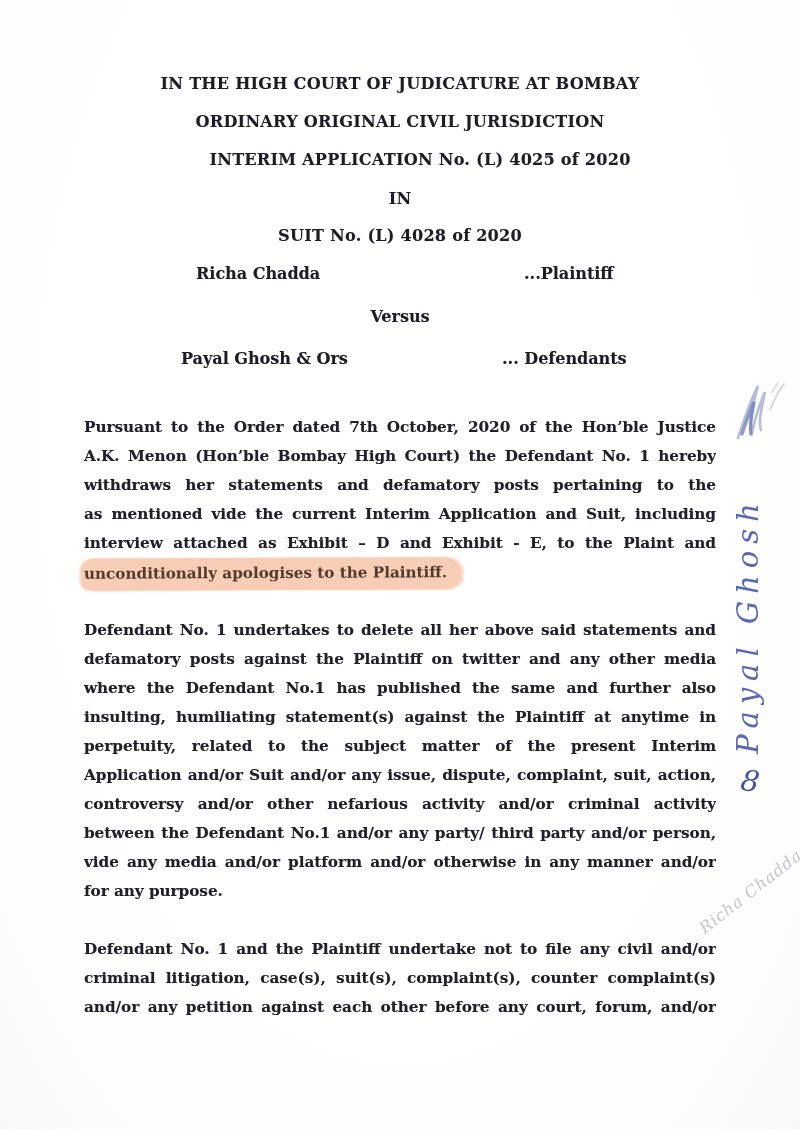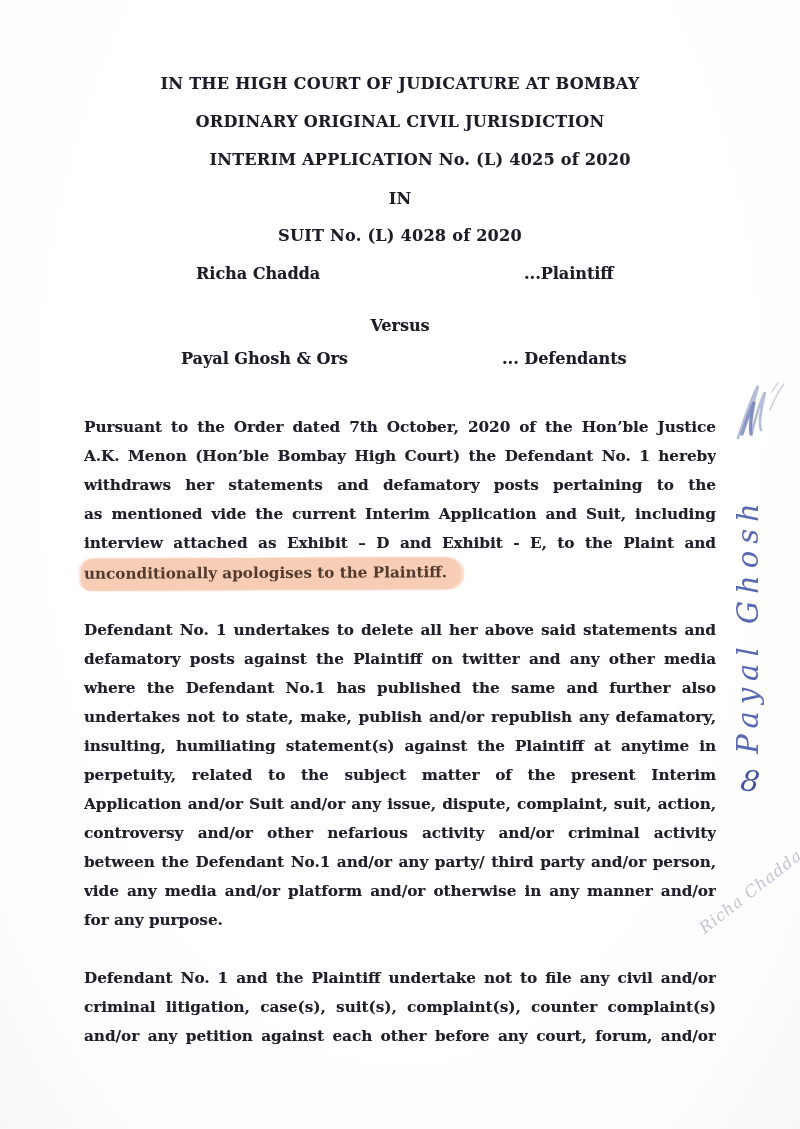--- a/index.html
+++ b/index.html
@@ -36,21 +36,21 @@
   .party {
     position: absolute;
     font-weight: bold;
     font-size: 16px;
     color: #1d1d28;
     text-shadow: 0.3px 0.3px 0.6px rgba(25,25,40,0.35);
     white-space: nowrap;
   }
   .p-name1 { left: 196px; top: 264px; }
   .p-role1 { left: 524px; top: 264px; }
-  .p-versus { left: 0; right: 0; top: 316px; text-align: center; }
+  .p-versus { left: 0; right: 0; top: 307px; text-align: center; }
   .p-name2 { left: 181px; top: 349px; }
   .p-role2 { left: 502px; top: 349px; }
 
   
   .body-text {
     position: absolute;
     left: 84px;
     top: 413px;
     width: 632px;
   }
@@ -153,21 +153,20 @@
       <div class="line just">withdraws her statements and defamatory posts pertaining to the Plaintiff</div>
       <div class="line just">as mentioned vide the current Interim Application and Suit, including</div>
       <div class="line just">interview attached as Exhibit – D and Exhibit - E, to the Plaint and</div>
       <div class="line left hl-line"><span class="hl">unconditionally apologises to the Plaintiff.</span></div>
     </div>
 
     <div class="para">
       <div class="line just">Defendant No. 1 undertakes to delete all her above said statements and</div>
       <div class="line just">defamatory posts against the Plaintiff on twitter and any other media</div>
       <div class="line just">where the Defendant No.1 has published the same and further also</div>
-      <div class="line just">undertakes not to state, make, publish and/or republish any defamatory,</div>
       <div class="line just">insulting, humiliating statement(s) against the Plaintiff at anytime in</div>
       <div class="line just">perpetuity, related to the subject matter of the present Interim</div>
       <div class="line just">Application and/or Suit and/or any issue, dispute, complaint, suit, action,</div>
       <div class="line just">controversy and/or other nefarious activity and/or criminal activity</div>
       <div class="line just">between the Defendant No.1 and/or any party/ third party and/or person,</div>
       <div class="line just">vide any media and/or platform and/or otherwise in any manner and/or</div>
       <div class="line left">for any purpose.</div>
     </div>
 
     <div class="para para-3">

